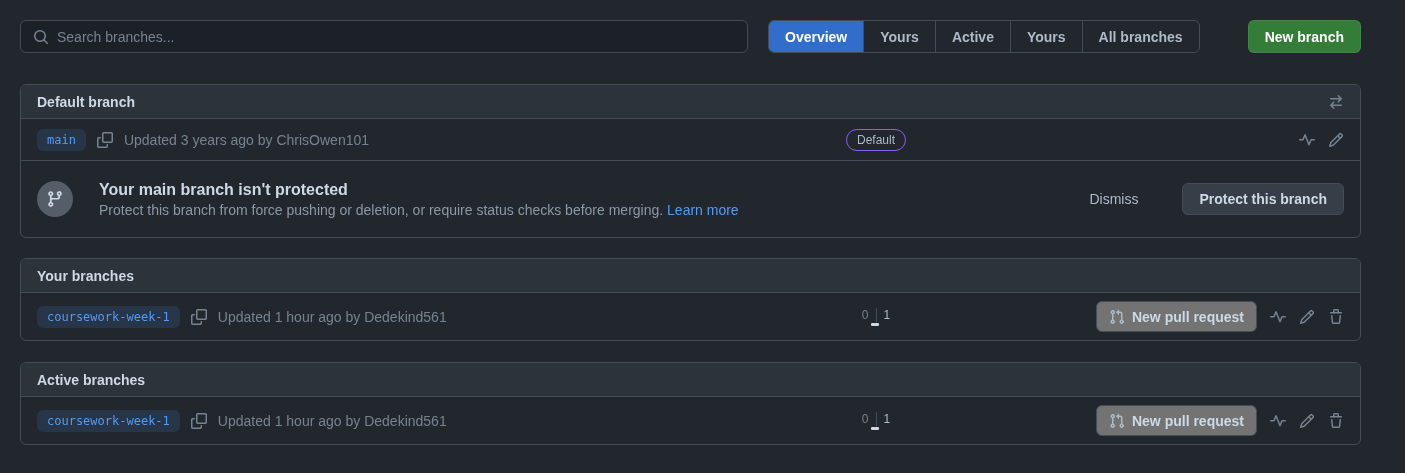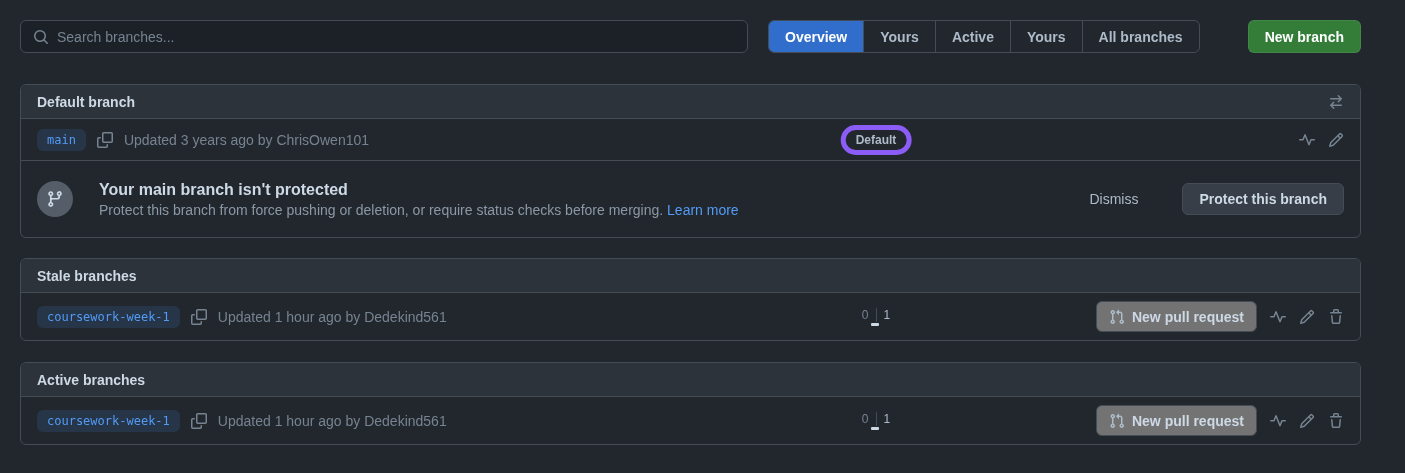--- a/index.html
+++ b/index.html
@@ -74,22 +74,22 @@
   .branch-pill {
     font-family:"DejaVu Sans Mono", monospace; font-size:12px;
     color:#539bf5; background:#263548; border-radius:6px;
     padding:4px 10px; text-decoration:none; cursor:pointer; white-space:nowrap;
   }
   .updated { color:#768390; font-size:14px; }
   .row-middle {
     position:absolute; left:855px; transform:translateX(-50%);
   }
   .badge {
-    display:inline-block; border:5px solid #8b5cf6; border-radius:999px;
-    color:#adbac7; font-size:12px; font-weight:700; padding:3px 10px;
+    display:inline-block; border:1px solid #8b5cf6; border-radius:999px;
+    color:#adbac7; font-size:12px; font-weight:400; padding:3px 10px;
     background:transparent;
   }
   .row-right { margin-left:auto; display:flex; align-items:center; gap:13px; }
 
   
   .ab { display:flex; flex-direction:column; align-items:center; }
   .ab-nums { display:flex; align-items:center; gap:7px; font-size:12px; }
   .ab-behind { color:#768390; }
   .ab-ahead  { color:#adbac7; }
   .ab-sep { width:1px; height:14px; background:#444c56; }
@@ -203,21 +203,21 @@
           <a class="link">Learn more</a>
         </div>
       </span>
       <button class="dismiss">Dismiss</button>
       <button class="btn-protect">Protect this branch</button>
     </div>
   </section>
 
   <section class="card card-2">
     <header class="card-header">
-      <span class="card-title">Stale branches</span>
+      <span class="card-title">Your branches</span>
     </header>
     <div class="row row-branch">
       <a class="branch-pill">coursework-week-1</a>
       <button class="icon-btn">
         <svg width="16" height="16" viewBox="0 0 16 16" fill="currentColor">
             <path d="M0 6.75C0 5.784.784 5 1.75 5h1.5a.75.75 0 0 1 0 1.5h-1.5a.25.25 0 0 0-.25.25v7.5c0 .138.112.25.25.25h7.5a.25.25 0 0 0 .25-.25v-1.5a.75.75 0 0 1 1.5 0v1.5A1.75 1.75 0 0 1 9.25 16h-7.5A1.75 1.75 0 0 1 0 14.25Zm5-5C5 .784 5.784 0 6.75 0h7.5C15.216 0 16 .784 16 1.75v7.5A1.75 1.75 0 0 1 14.25 11h-7.5A1.75 1.75 0 0 1 5 9.25Zm1.75-.25a.25.25 0 0 0-.25.25v7.5c0 .138.112.25.25.25h7.5a.25.25 0 0 0 .25-.25v-7.5a.25.25 0 0 0-.25-.25Z"></path>
           </svg>
       </button>
       <span class="updated">Updated 1 hour ago by Dedekind561</span>
       <span class="row-middle">

